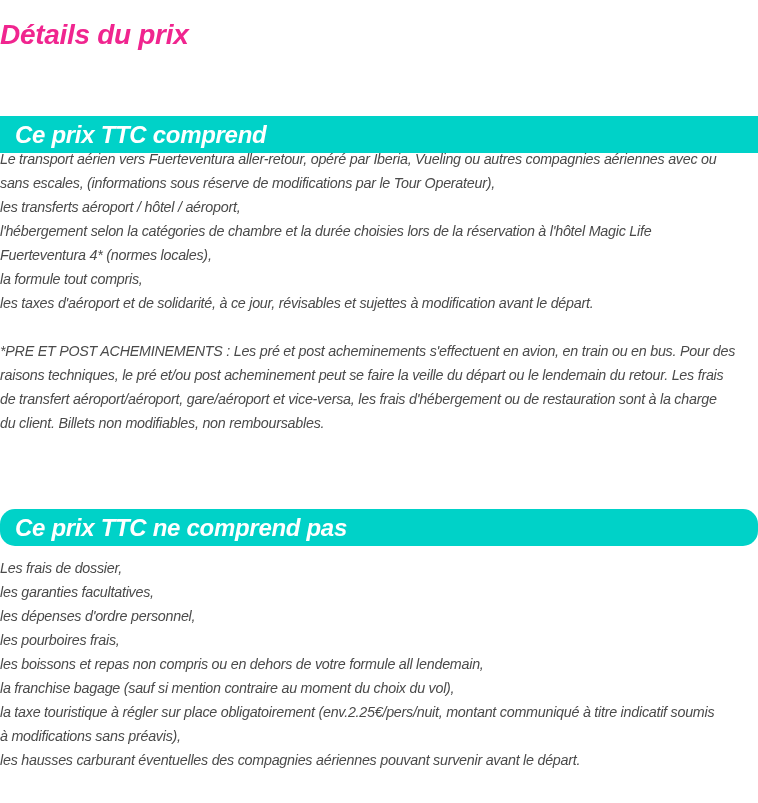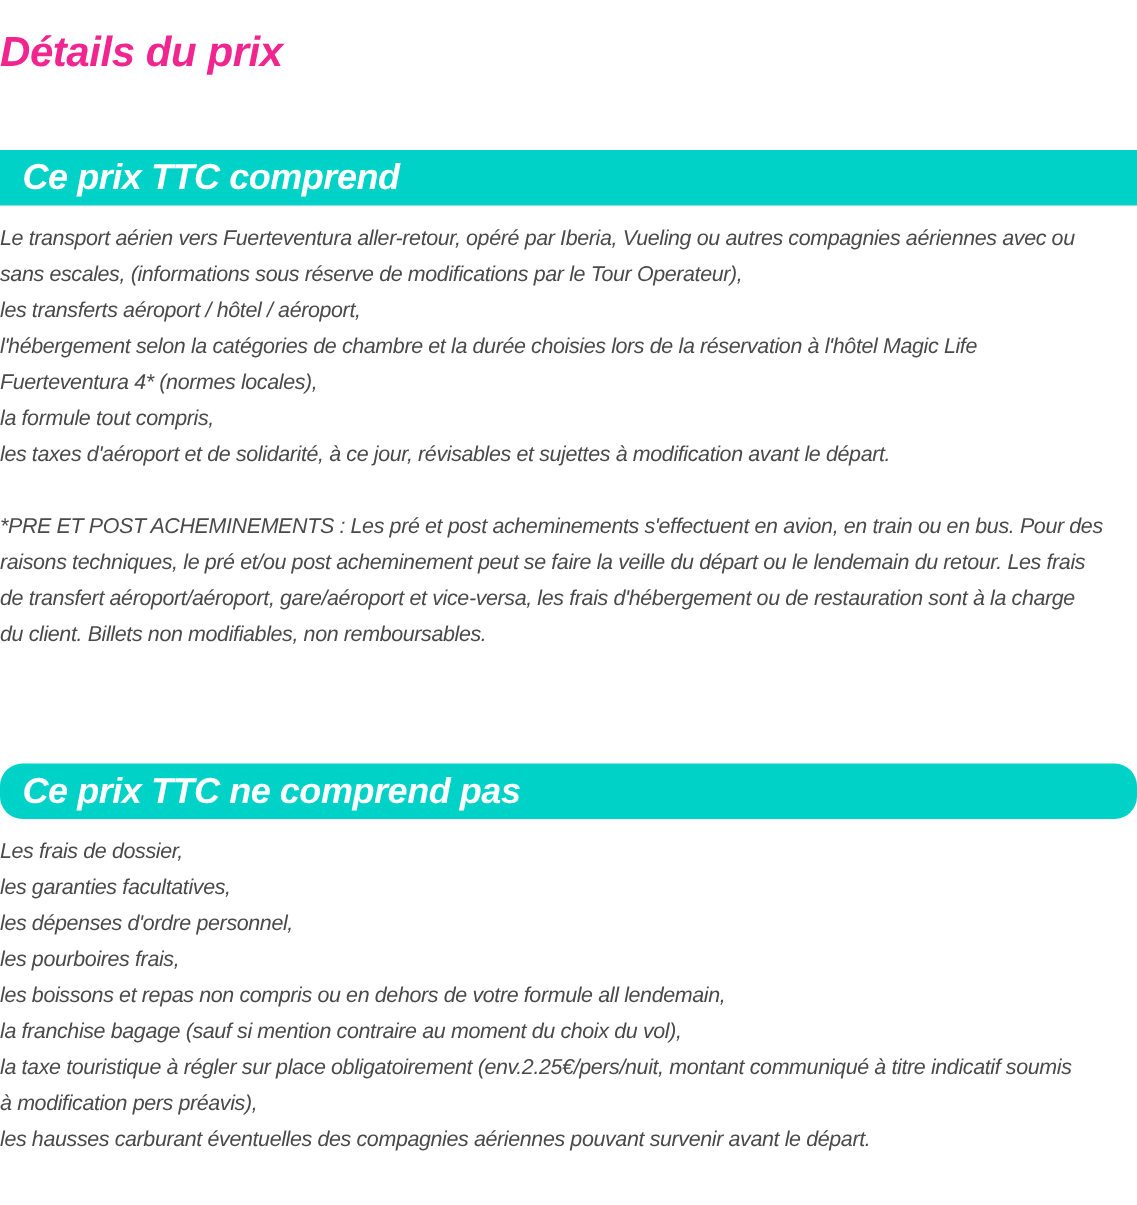--- a/index.html
+++ b/index.html
@@ -47,21 +47,21 @@
       letter-spacing: -0.25px;
     }
     .line { display: block; white-space: nowrap; }
     .blank { display: block; height: 24px; }
   </style>
 </head>
 <body>
 
 <h1 class="page-title">Détails du prix</h1>
 
-<h2 class="section-header" style="top:100px;">Ce prix TTC comprend</h2>
+<h2 class="section-header" style="top:116px;">Ce prix TTC comprend</h2>
 
 <div class="section-body" style="top:147px;">
   <span class="line">Le transport aérien vers Fuerteventura aller-retour, opéré par Iberia, Vueling ou autres compagnies aériennes avec ou</span>
   <span class="line">sans escales, (informations sous réserve de modifications par le Tour Operateur),</span>
   <span class="line">les transferts aéroport / hôtel / aéroport,</span>
   <span class="line">l'hébergement selon la catégories de chambre et la durée choisies lors de la réservation à l'hôtel Magic Life</span>
   <span class="line">Fuerteventura 4* (normes locales),</span>
   <span class="line">la formule tout compris,</span>
   <span class="line">les taxes d'aéroport et de solidarité, à ce jour, révisables et sujettes à modification avant le départ.</span>
   <span class="blank"></span>
@@ -74,15 +74,15 @@
 <h2 class="section-header" style="top:509px;border-radius:15px;">Ce prix TTC ne comprend pas</h2>
 
 <div class="section-body" style="top:556px;">
   <span class="line">Les frais de dossier,</span>
   <span class="line">les garanties facultatives,</span>
   <span class="line">les dépenses d'ordre personnel,</span>
   <span class="line">les pourboires frais,</span>
   <span class="line">les boissons et repas non compris ou en dehors de votre formule all lendemain,</span>
   <span class="line">la franchise bagage (sauf si mention contraire au moment du choix du vol),</span>
   <span class="line">la taxe touristique à régler sur place obligatoirement (env.2.25€/pers/nuit, montant communiqué à titre indicatif soumis</span>
-  <span class="line">à modification pers préavis),</span>
+  <span class="line">à modifications sans préavis),</span>
   <span class="line">les hausses carburant éventuelles des compagnies aériennes pouvant survenir avant le départ.</span>
 </div>
 
 </body></html>

